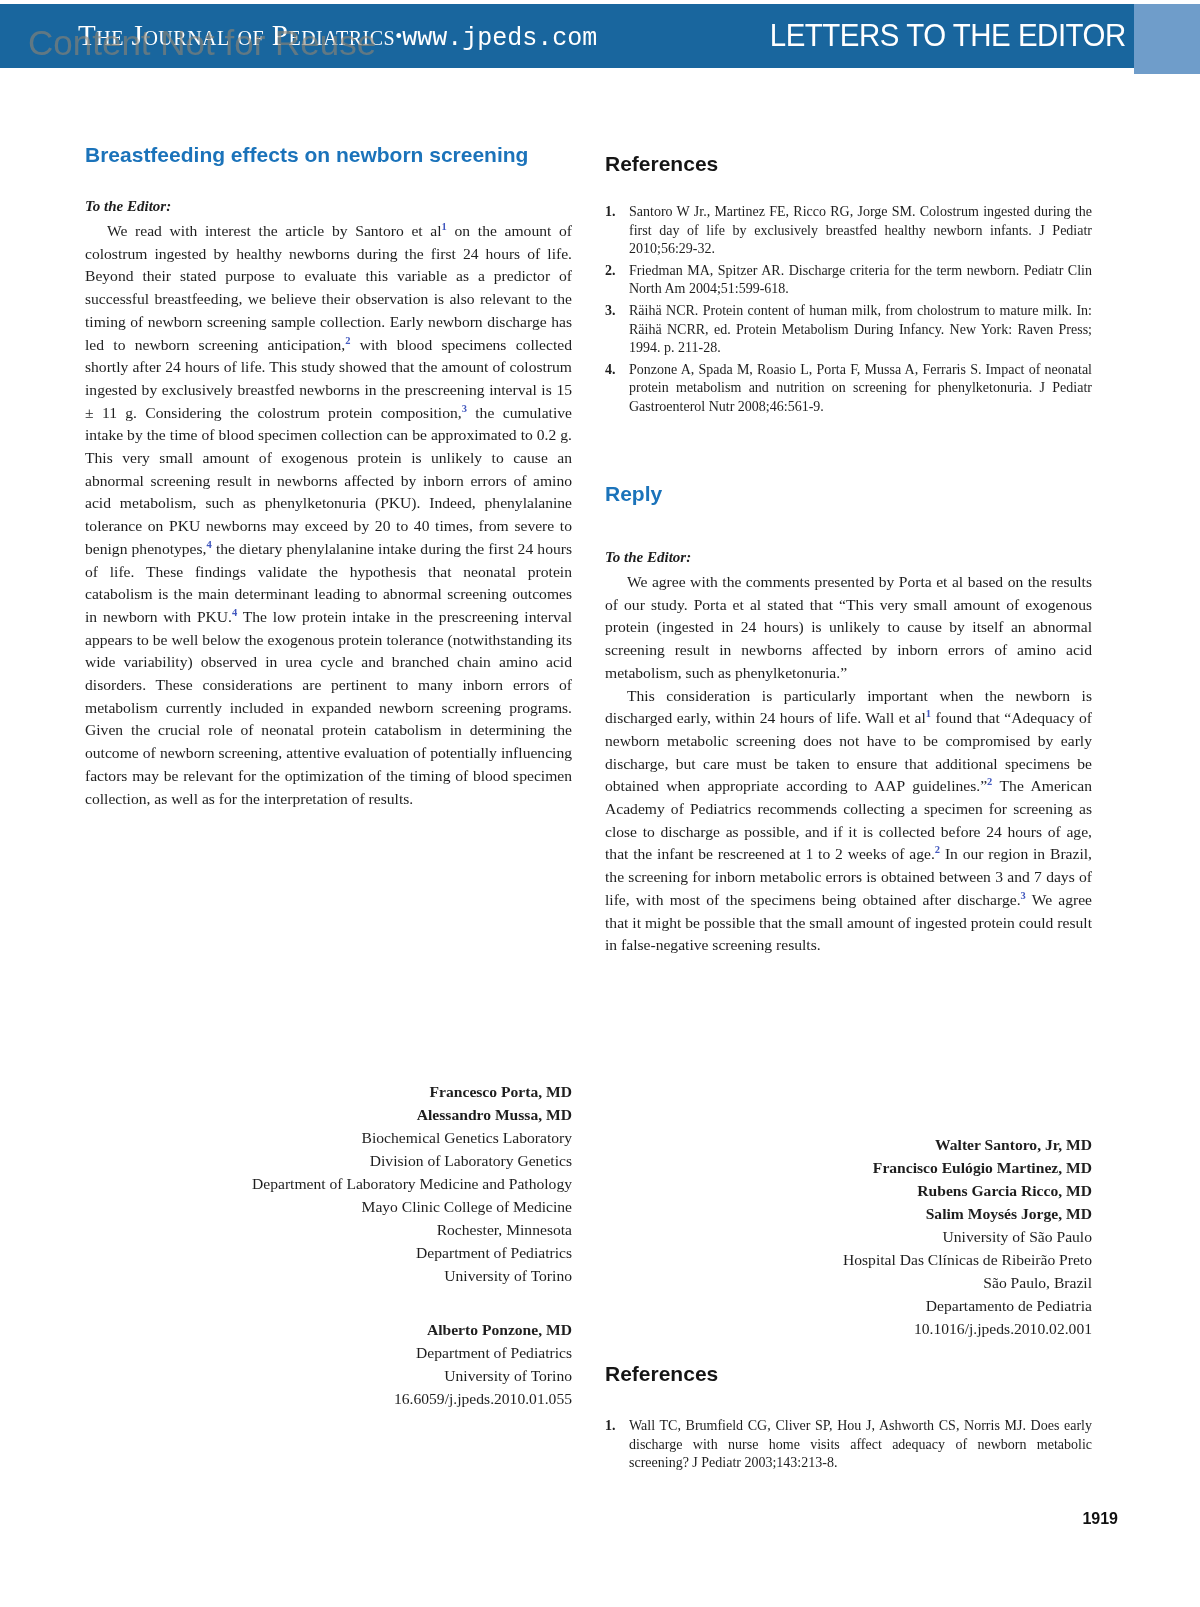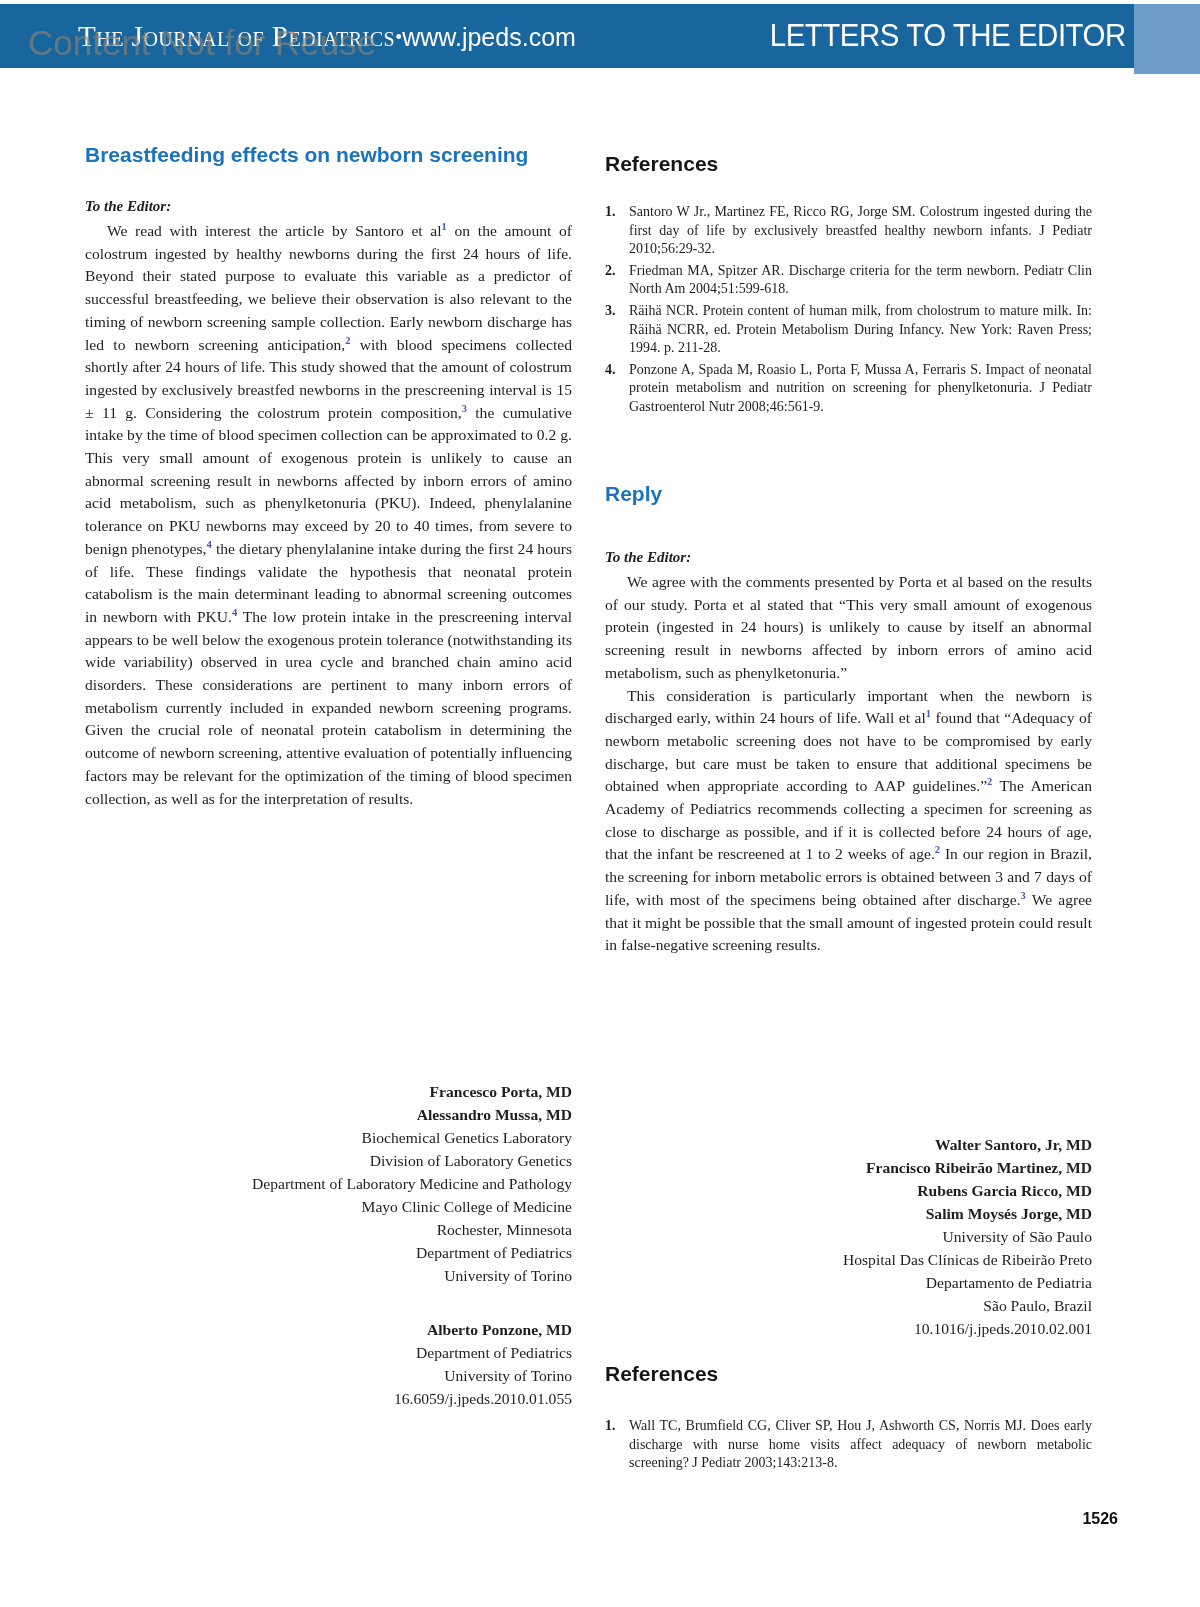--- a/index.html
+++ b/index.html
@@ -10,21 +10,21 @@
   
   .header-bar{position:absolute;left:0;top:4px;width:1134px;height:64px;
     background:var(--header_blue,#19669E);display:flex;align-items:center;
     justify-content:space-between;box-sizing:border-box;padding:0 8px 0 78px;}
   .header-accent{position:absolute;left:1134px;top:4px;width:66px;height:70px;
     background:var(--header_light_blue,#6F9DCA);}
   .journal-group{display:flex;align-items:baseline;color:#fff;white-space:nowrap;}
   .journal-name{font-family:"Liberation Serif",serif;font-variant:small-caps;
     font-size:29px;letter-spacing:.5px;}
   .journal-sep{font-size:20px;position:relative;top:-2px;}
-  .journal-url{font-family:Liberation Sans, sans-serif;font-size:25px;}
+  .journal-url{font-family:Liberation Mono, monospace;font-size:25px;}
   .banner{font-family:"Liberation Sans",sans-serif;font-size:31px;color:#fff;
     letter-spacing:-.5px;transform:scaleX(.95);transform-origin:right center;white-space:nowrap;}
   .watermark{position:absolute;left:28px;top:17px;z-index:5;
     font-family:"Liberation Sans",sans-serif;font-size:35px;
     color:var(--watermark_gray,#8D8474);opacity:.62;white-space:nowrap;letter-spacing:0;margin-top:6px;}
 
   
   .col{position:absolute;top:142px;width:487px;}
   .col-left{left:85px;}
   .col-right{left:605px;margin-top:9px;}
@@ -117,33 +117,33 @@
 
     <div class="abs" style="top:330px;left:0;width:487px;">
       <h2 class="section-heading blue">Reply</h2>
       <p class="salutation" style="margin-top:40px;">To the Editor:</p>
       <p class="body-par">We agree with the comments presented by Porta et al based on the results of our study. Porta et al stated that “This very small amount of exogenous protein (ingested in 24 hours) is unlikely to cause by itself an abnormal screening result in newborns affected by inborn errors of amino acid metabolism, such as phenylketonuria.”</p>
       <p class="body-par" style="margin-top:0;">This consideration is particularly important when the newborn is discharged early, within 24 hours of life. Wall et al<sup class="cite">1</sup> found that “Adequacy of newborn metabolic screening does not have to be compromised by early discharge, but care must be taken to ensure that additional specimens be obtained when appropriate according to AAP guidelines.”<sup class="cite">2</sup> The American Academy of Pediatrics recommends collecting a specimen for screening as close to discharge as possible, and if it is collected before 24 hours of age, that the infant be rescreened at 1 to 2 weeks of age.<sup class="cite">2</sup> In our region in Brazil, the screening for inborn metabolic errors is obtained between 3 and 7 days of life, with most of the specimens being obtained after discharge.<sup class="cite">3</sup> We agree that it might be possible that the small amount of ingested protein could result in false-negative screening results.</p>
     </div>
 
     <div class="sig" style="top:982px;">
       <div class="name">Walter Santoro, Jr, MD</div>
-      <div class="name">Francisco Ribeirão Martinez, MD</div>
+      <div class="name">Francisco Eulógio Martinez, MD</div>
       <div class="name">Rubens Garcia Ricco, MD</div>
       <div class="name">Salim Moysés Jorge, MD</div>
       <div>University of São Paulo</div>
       <div>Hospital Das Clínicas de Ribeirão Preto</div>
+      <div>São Paulo, Brazil</div>
       <div>Departamento de Pediatria</div>
-      <div>São Paulo, Brazil</div>
       <div>10.1016/j.jpeds.2010.02.001</div>
     </div>
 
     <h2 class="section-heading abs" style="top:1210px;left:0;">References</h2>
     <div class="abs" style="top:1266px;left:0;width:487px;">
       <div class="ref">
         <span class="ref-num">1.</span>
         <span>Wall TC, Brumfield CG, Cliver SP, Hou J, Ashworth CS, Norris MJ. Does early discharge with nurse home visits affect adequacy of newborn metabolic screening? J Pediatr 2003;143:213-8.</span>
       </div>
     </div>
   </div>
 
-  <div class="page-number">1526</div>
+  <div class="page-number">1919</div>
 </div>
 
 </body></html>

